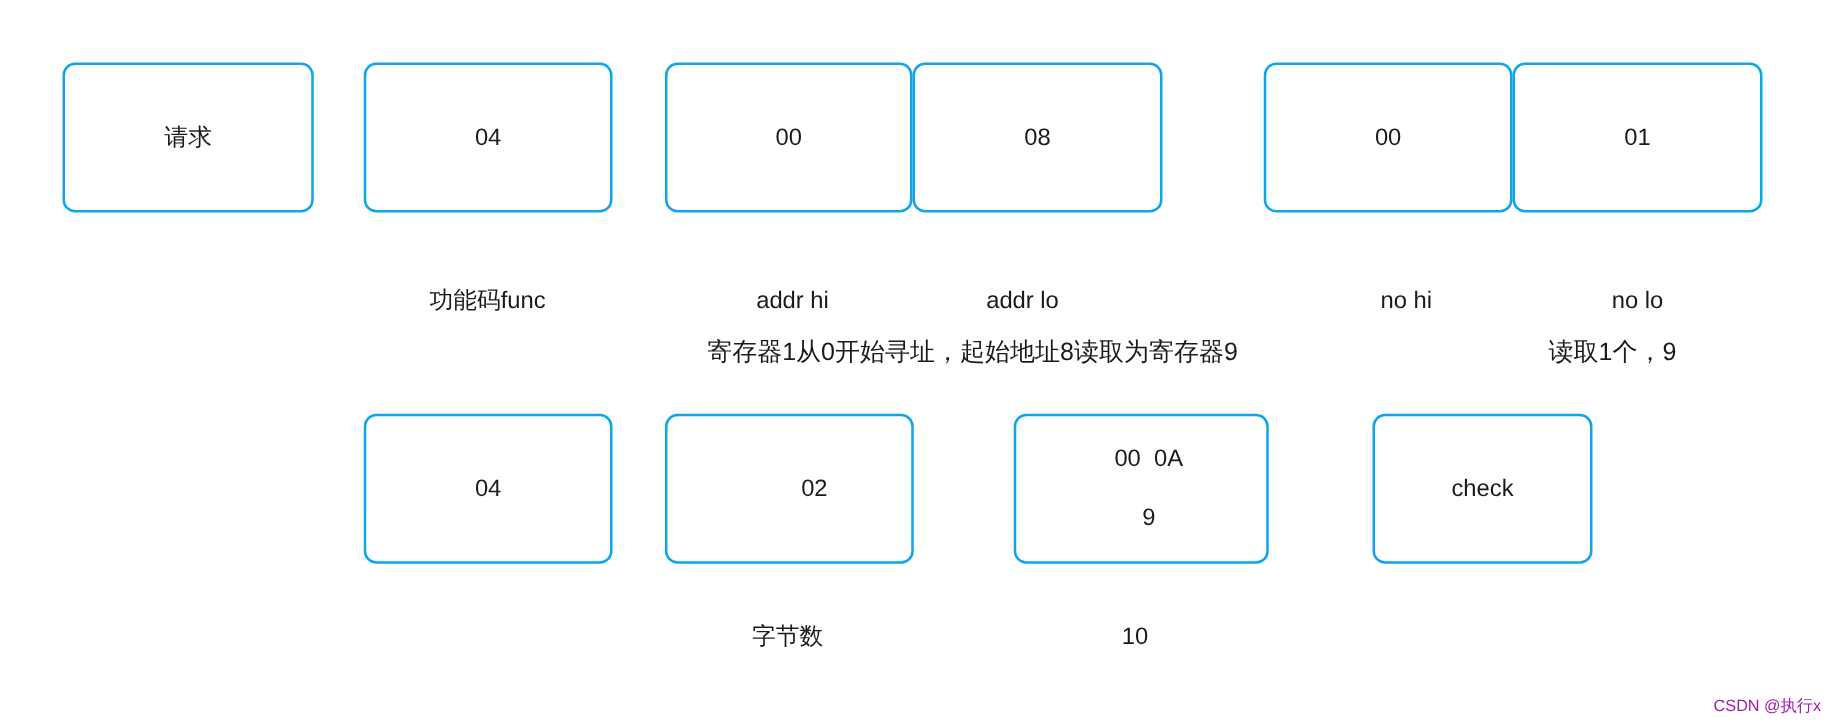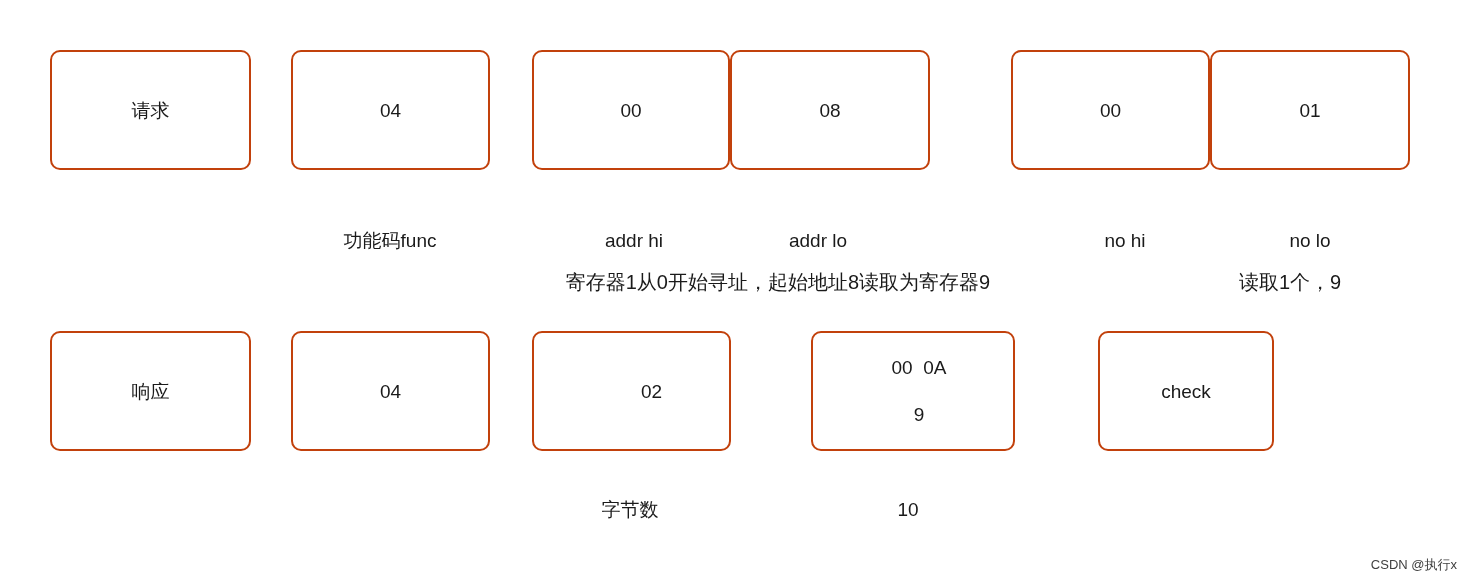--- a/index.html
+++ b/index.html
@@ -13,21 +13,21 @@
     height: 582px;
     background: #ffffff;
     overflow: hidden;
     font-family: "Liberation Sans", "DejaVu Sans", sans-serif;
     color: #1a1a1a;
   }
   .box {
     position: absolute;
     height: 120px;
     box-sizing: border-box;
-    border: 2px solid #c2410c;
+    border: 2px solid #0ea5e9;
     border-radius: 10px;
     background: #ffffff;
     display: flex;
     align-items: center;
     justify-content: center;
     font-size: 19px;
     line-height: 1;
   }
   .box.two-line {
     flex-direction: column;
@@ -48,21 +48,21 @@
     position: absolute;
     text-align: center;
     font-size: 20px;
     line-height: 28px;
   }
   .watermark {
     position: absolute;
     right: 5px;
     top: 556px;
     font-size: 13px;
-    color: #404040;
+    color: #a21caf;
   }
 </style>
 </head>
 <body>
 
 <div class="canvas">
 
   <div class="box" style="left:50px; top:50px; width:201px;">请求</div>
 
   <div class="box" style="left:291px; top:50px; width:199px;">04</div>
@@ -82,21 +82,20 @@
   <div class="field-label" style="left:708px; top:228px;">addr lo</div>
 
   <div class="field-label" style="left:1200px; top:228px;">no lo</div>
 
   <div class="field-label" style="left:1015px; top:228px;">no hi</div>
 
   <div class="annotation" style="left:478px; top:268px; width:600px;">寄存器1从0开始寻址，起始地址8读取为寄存器9</div>
 
   <div class="annotation" style="left:1190px; top:268px; width:200px;">读取1个，9</div>
 
-  <div class="box" style="left:50px; top:331px; width:201px;">响应</div>
 
   <div class="box" style="left:291px; top:331px; width:199px;">04</div>
 
   <div class="box" style="left:532px; top:331px; width:199px;padding-left:40px;">02</div>
 
   <div class="box two-line" style="left:811px; top:331px; width:204px;padding-left:12px;">
     <span class="line-hex">00  0A</span>
     <span>9</span>
   </div>
 

